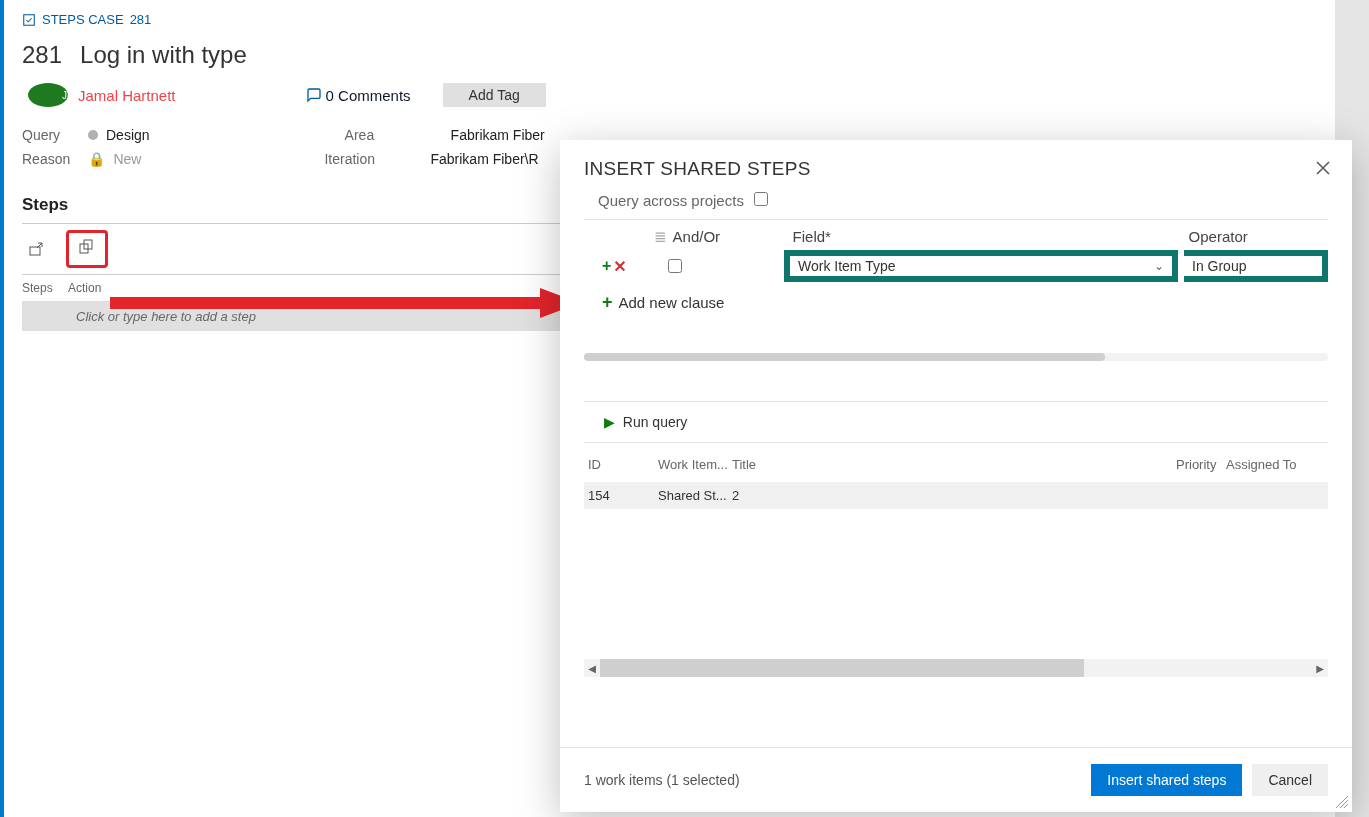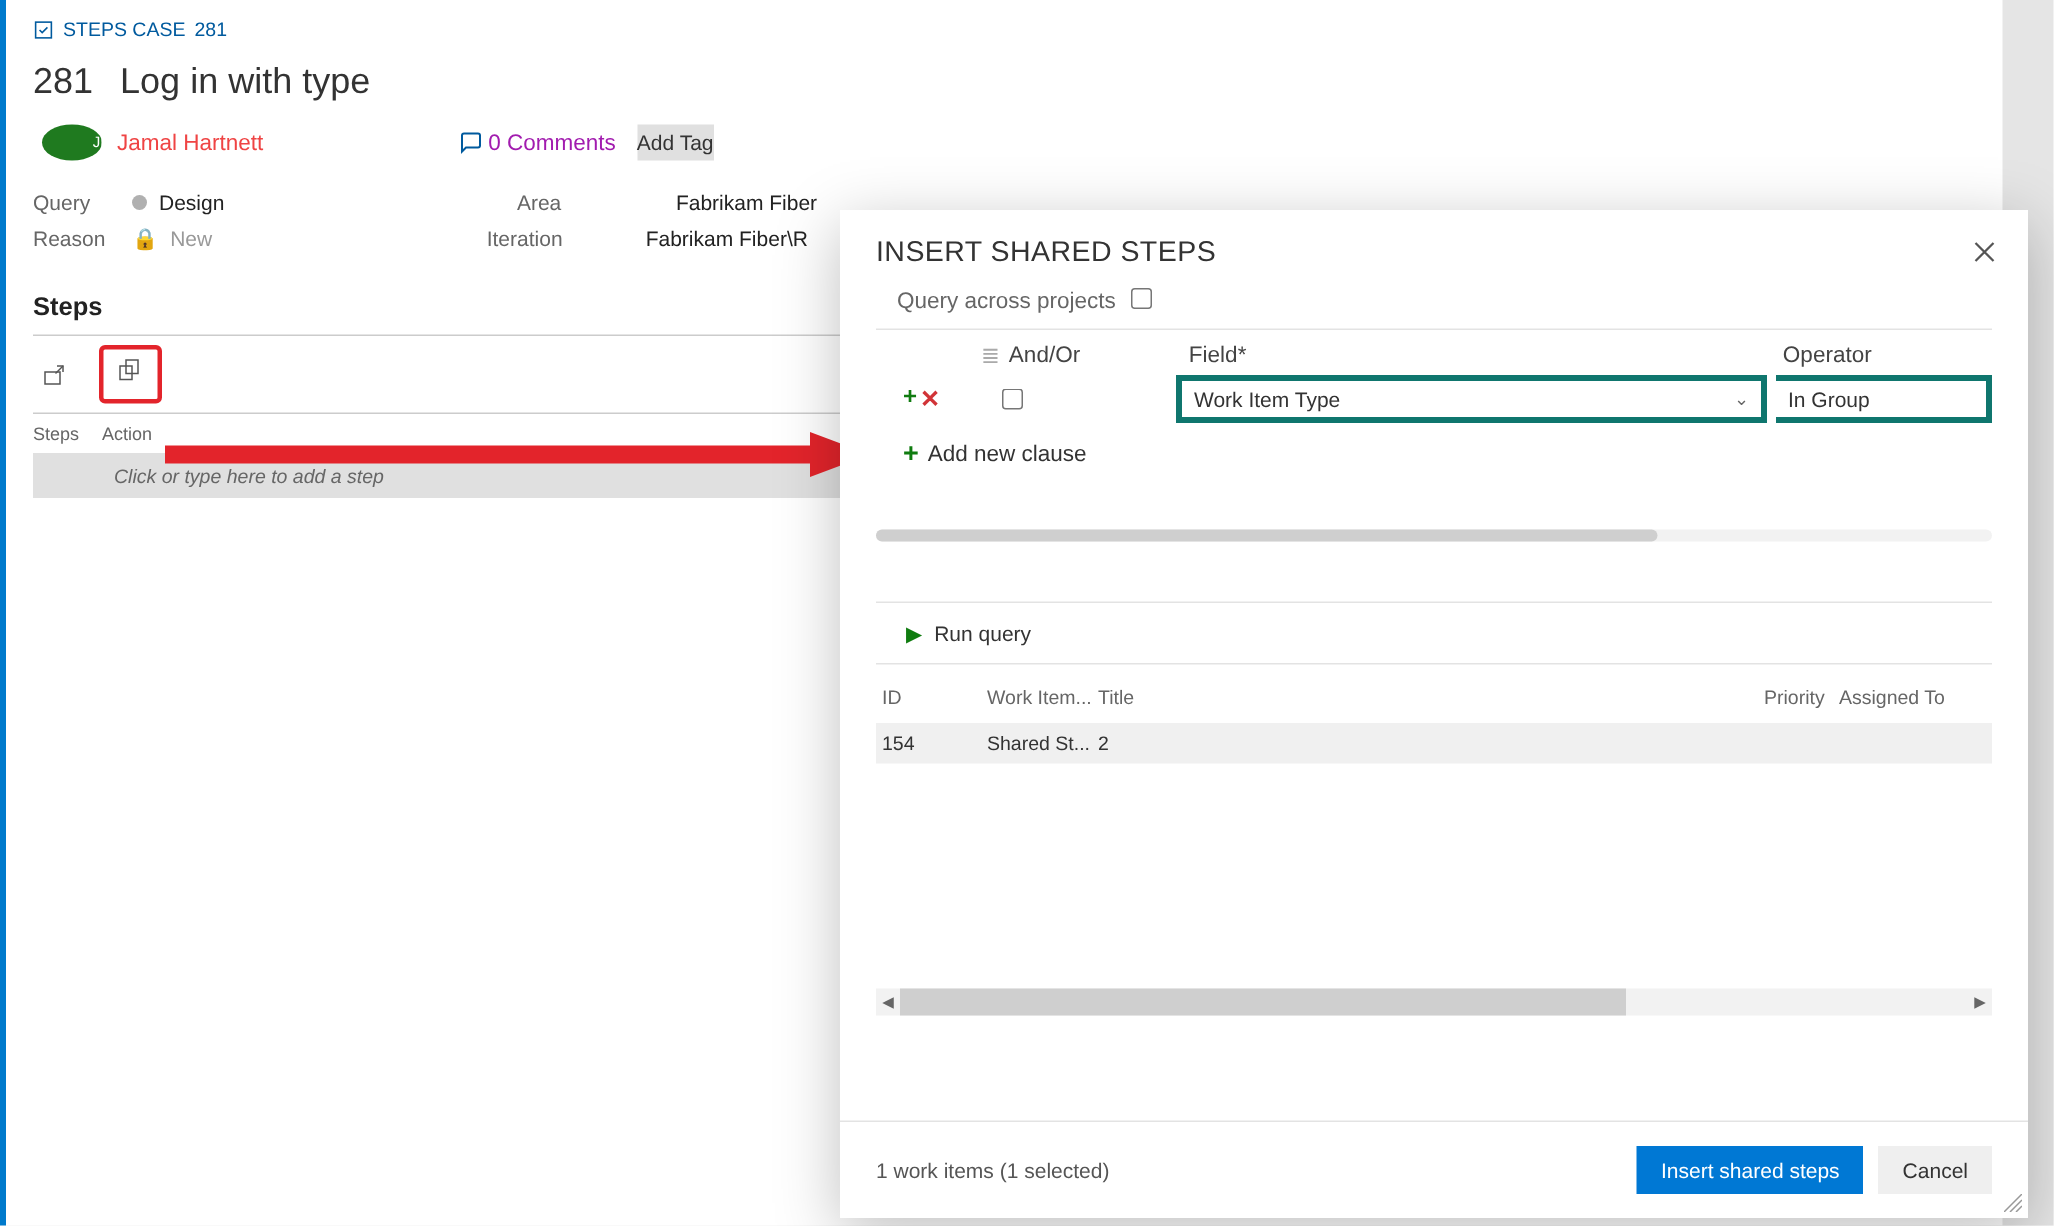--- a/index.html
+++ b/index.html
@@ -10,23 +10,23 @@
 .breadcrumb { display: flex; align-items: center; gap: 6px; color: #005a9e; font-size: 13px; margin-bottom: 14px; }
 .breadcrumb svg { flex-shrink: 0; }
 
 .title-row { display: flex; align-items: baseline; gap: 18px; margin-bottom: 14px; }
 .workitem-id { font-size: 24px; font-weight: 400; color: #333; }
 .workitem-title { font-size: 24px; font-weight: 400; color: #333; }
 
 .owner-row { display: flex; align-items: center; gap: 10px; margin-bottom: 20px; }
 .avatar { width: 24px; height: 24px; border-radius: 50%; background: #1f7a1f; color: #fff; font-size: 10px; display: flex; align-items: center; justify-content: center; margin-left: 6px; padding-left: 40px;}
 .owner-name { font-size: 15px; color: #ef4444; }
-.comments-link { display: flex; align-items: center; gap: 4px; color: #a21caf; font-size: 15px; margin-left: 120px; }
+.comments-link { display: flex; align-items: center; gap: 4px; color: #0f172a; font-size: 15px; margin-left: 120px; }
 .comments-link svg { stroke: #005a9e; }
-.add-tag-btn { background: #e0e0e0; border: none; padding: 4px 0; font-size: 14px; color: #333; margin-left: 4px; cursor: pointer;}
+.add-tag-btn { background: #e0e0e0; border: none; padding: 4px 26px; font-size: 14px; color: #333; margin-left: 22px; cursor: pointer;}
 
 .fields-row { display: flex; gap: 10px; margin-bottom: 8px; font-size: 14px; }
 .field-label { color: #666; width: 58px; }
 .field-group { display:flex; align-items: center; gap: 8px;}
 .state-dot { width: 10px; height: 10px; border-radius: 50%; background: #b0b0b0; display: inline-block;}
 .field-value { color: #222; }
 .field-new { color: #999; }
 .field-lock { color: #999; }
 .field-col2 { margin-left: 185px; display:flex; gap: 48px;}
 
@@ -57,21 +57,21 @@
 .ch-op { flex:1;}
 .clause-row { display:flex; align-items:center; gap: 6px; padding: 4px 0 10px 18px;}
 .cr-icons { display:flex; gap:2px; font-size: 16px; width: 40px;}
 .cr-plus { color: #107c10; font-weight:600;}
 .cr-x { color: #d13438; font-weight:600;}
 .cr-cb { width: 54px; display:flex; justify-content:center;}
 .cr-cb input {width:14px; height:14px;}
 .cr-andor-spacer { width: 70px;}
 .cr-field { width: 394px;}
 .cr-op { flex:1;}
-.combo { width: 100%; height: 32px; border: 4px solid #0f766e; background:#fff; display:flex; align-items:center; justify-content:space-between; padding: 0 8px; font-size:14px; color:#333;}
+.combo { width: 100%; height: 32px; border: 6px solid #0f766e; background:#fff; display:flex; align-items:center; justify-content:space-between; padding: 0 8px; font-size:14px; color:#333;}
 .combo .chev { color:#666; font-size:12px;}
 
 .add-clause { display:flex; align-items:center; gap: 6px; color:#333; font-size:15px; padding-left: 18px; margin-bottom: 40px;}
 .add-clause .pl { color:#107c10; font-size:18px; font-weight:600;}
 
 .hscroll { height: 8px; background: #f2f2f2; border-radius:4px; margin: 0 0 40px 0; position:relative;}
 .hscroll .thumb { position:absolute; left:0; width: 70%; height:100%; background:#cfcfcf; border-radius:4px;}
 
 .runquery-row { border-top:1px solid #e3e3e3; border-bottom:1px solid #e3e3e3; padding: 12px 0; display:flex; align-items:center; gap:8px; font-size:14px; color:#333; padding-left: 20px;}
 .runquery-row .play { color:#107c10; }

